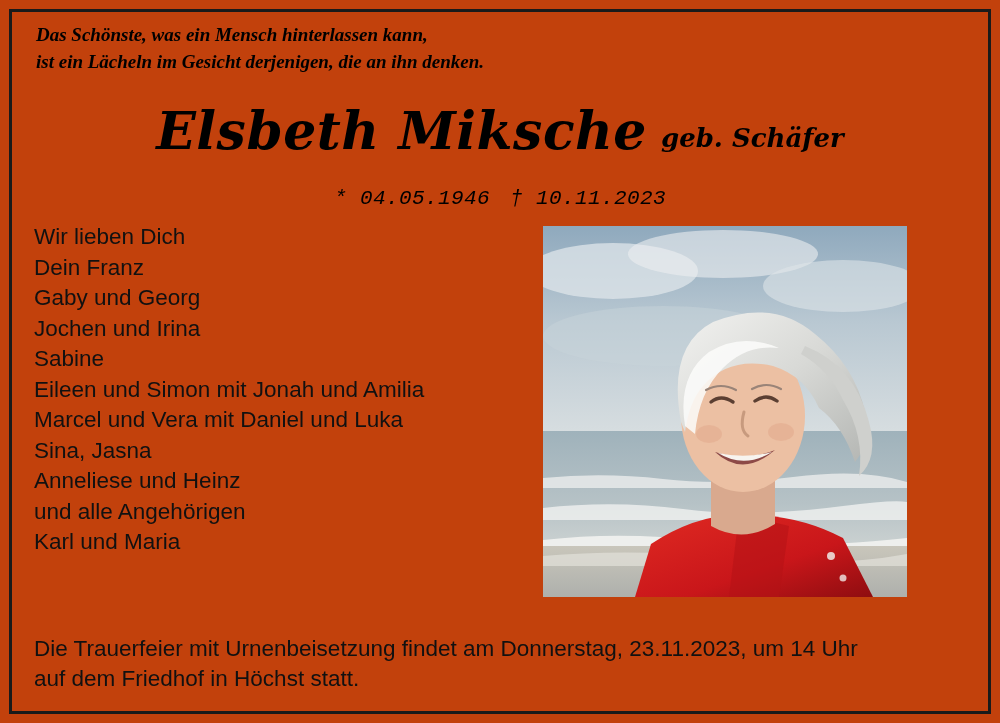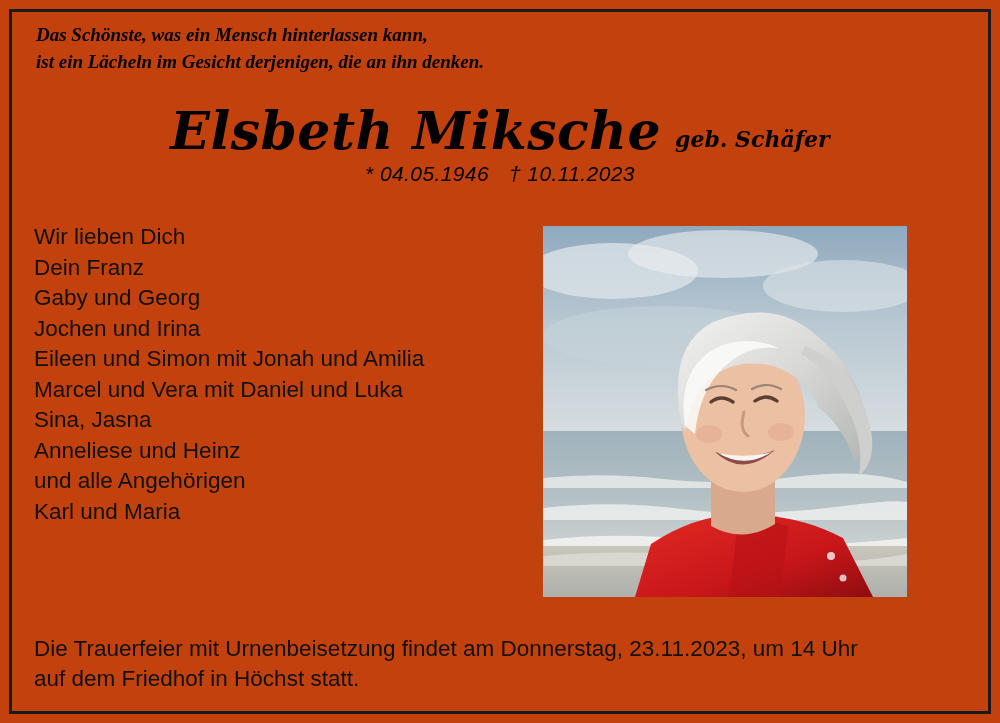--- a/index.html
+++ b/index.html
@@ -65,34 +65,34 @@
     font-size: 52px;
     letter-spacing: 0.5px;
     color: #000000;
     vertical-align: baseline;
     margin-top: 44px;
   }
   .maiden {
     font-family: "DejaVu Serif", serif;
     font-style: italic;
     font-weight: bold;
-    font-size: 22px;
+    font-size: 26px;
     color: #000000;
     margin-left: 14px;
     vertical-align: baseline;
     position: relative;
     top: -2px;
   }
   .dates {
     position: absolute;
     left: 0;
     right: 0;
-    top: 150px;
+    top: 175px;
     text-align: center;
-    font-family: Liberation Sans, sans-serif;
+    font-family: Liberation Mono, monospace;
     font-style: italic;
     font-size: 21px;
     color: #000000;
     letter-spacing: 0.4px;
   }
   .dates .sep {
     display: inline-block;
     width: 20px;
   }
 
@@ -156,20 +156,21 @@
 
     <div class="dates">
       <span>* 04.05.1946</span><span class="sep"></span><span>† 10.11.2023</span>
     </div>
 
     <div class="mourners">
       <div class="line">Wir lieben Dich</div>
       <div class="line">Dein Franz</div>
       <div class="line">Gaby und Georg</div>
       <div class="line">Jochen und Irina</div>
+      <div class="line">Sabine</div>
       <div class="line">Eileen und Simon mit Jonah und Amilia</div>
       <div class="line">Marcel und Vera mit Daniel und Luka</div>
       <div class="line">Sina, Jasna</div>
       <div class="line">Anneliese und Heinz</div>
       <div class="line">und alle Angehörigen</div>
       <div class="line">Karl und Maria</div>
     </div>
 
     <div class="photo">
       <svg viewBox="0 0 364 371" preserveAspectRatio="xMidYMid slice" aria-hidden="true">

